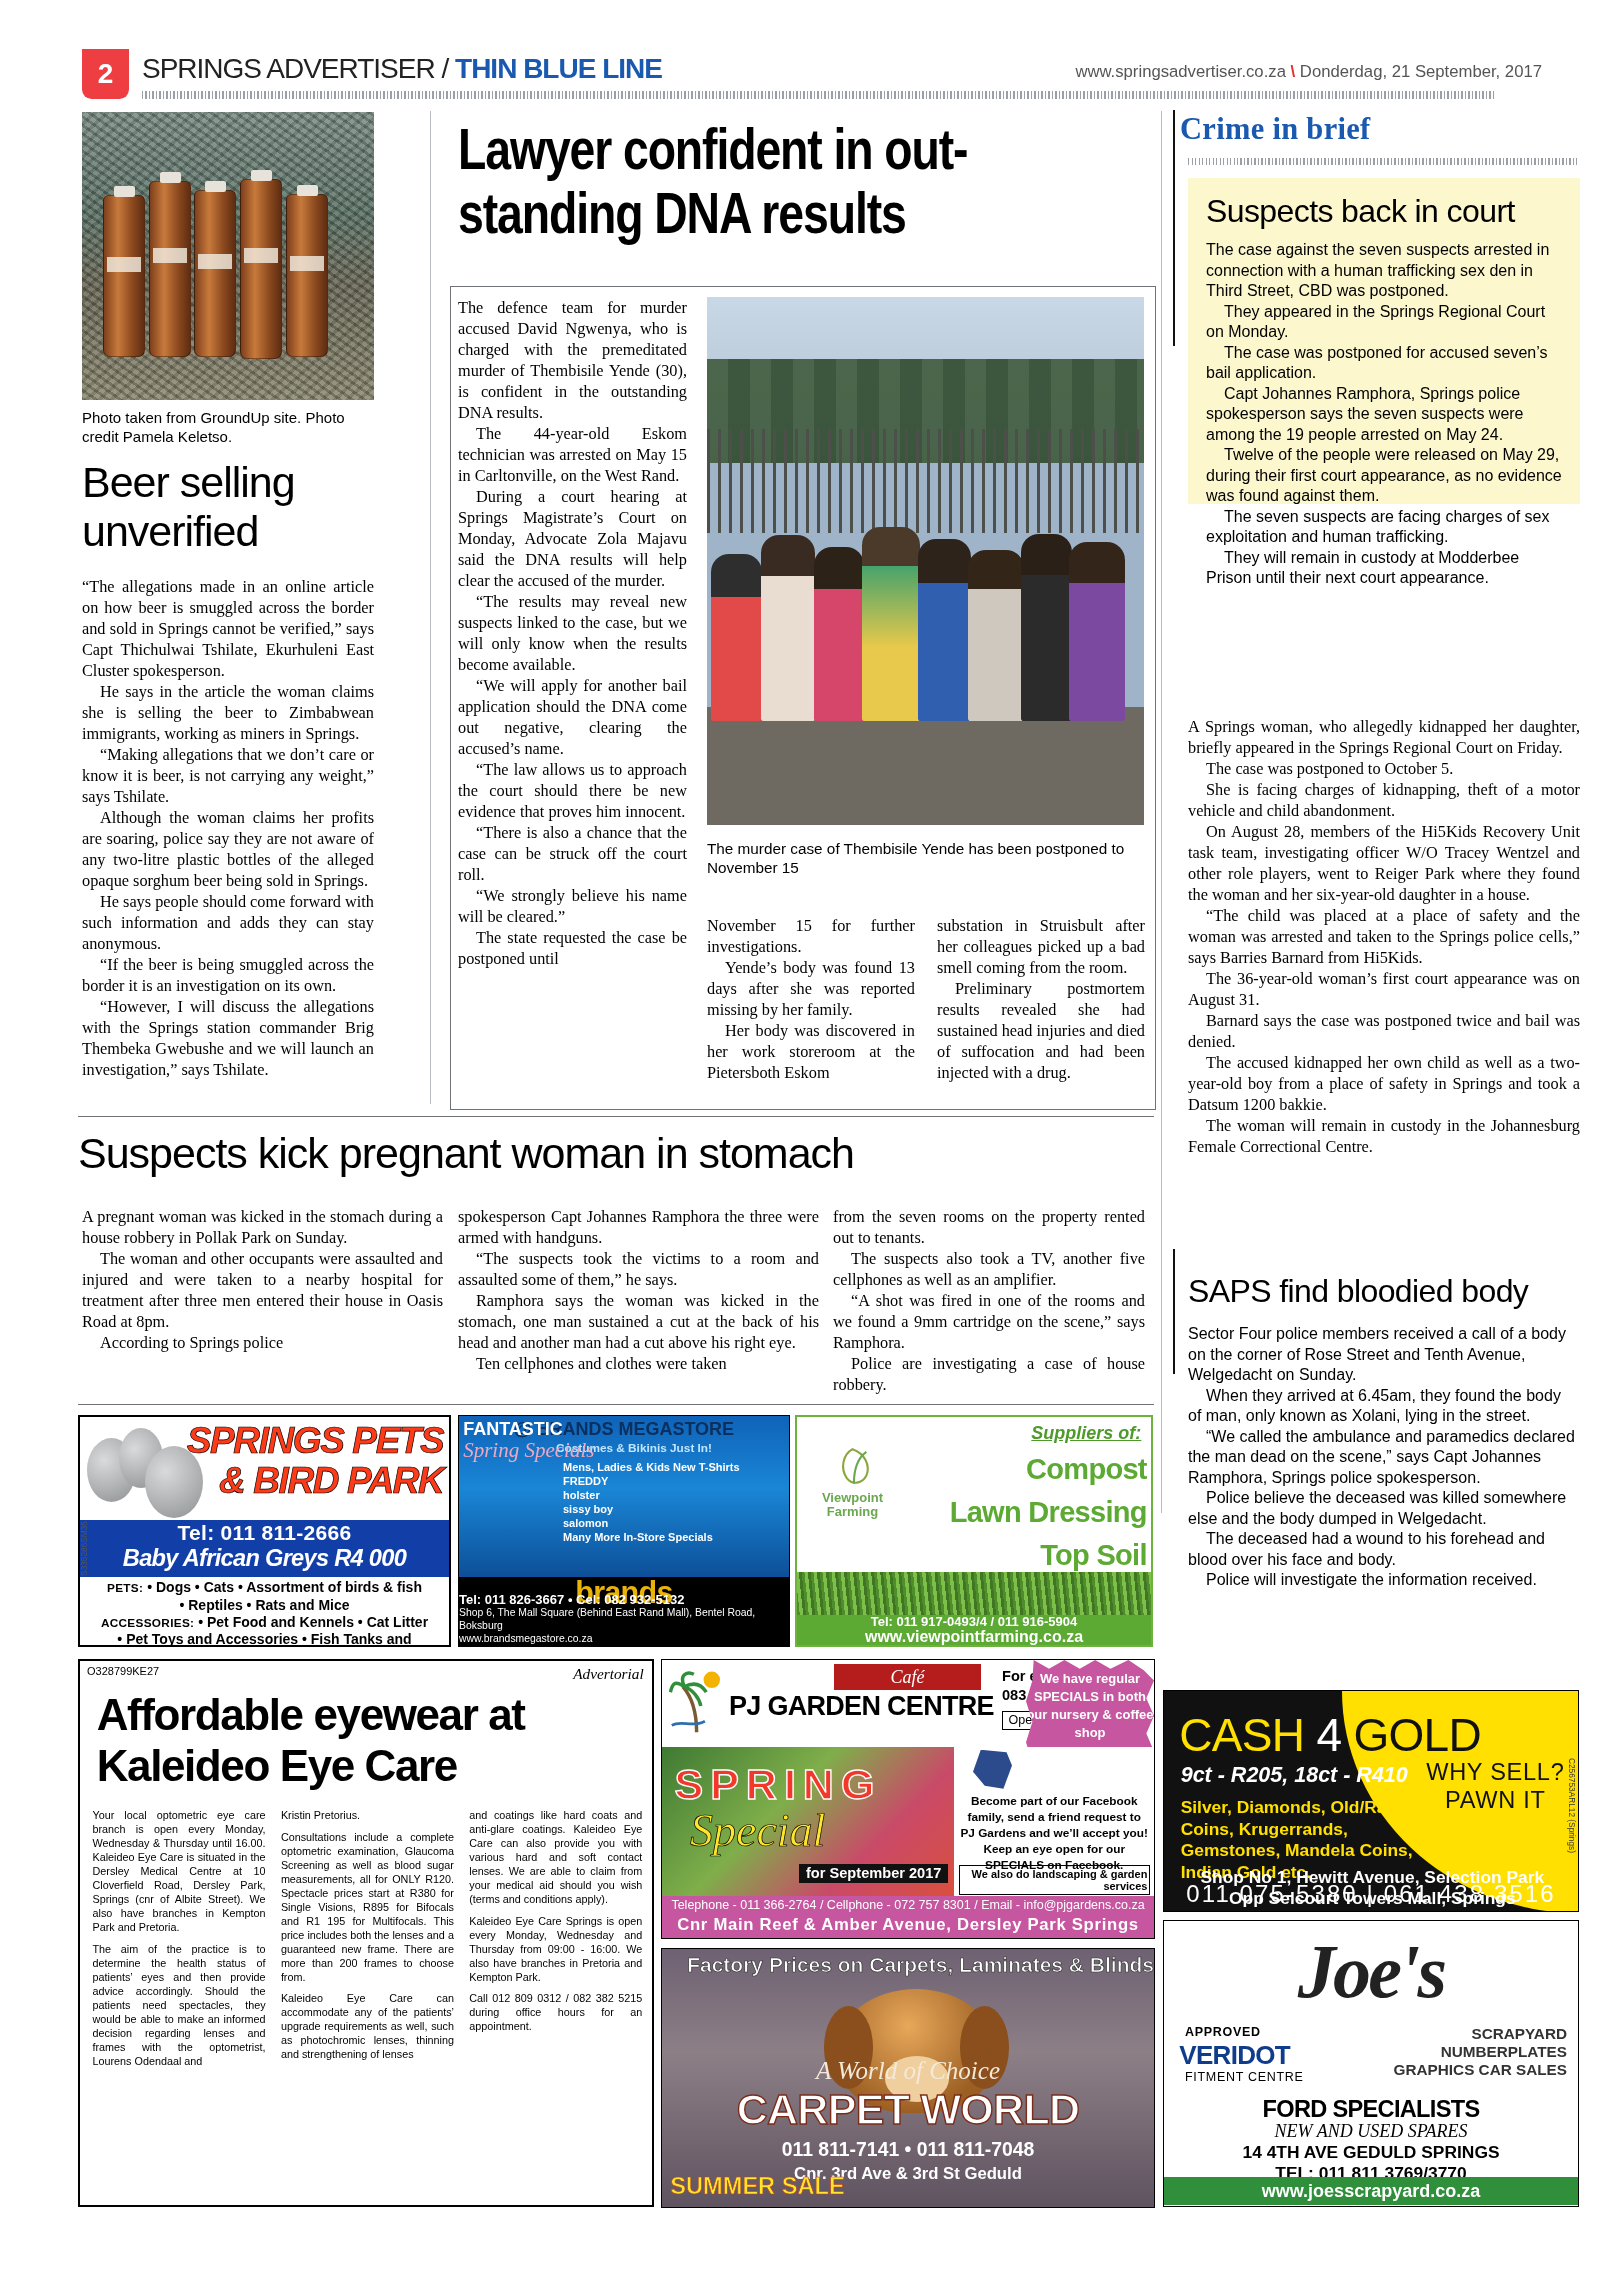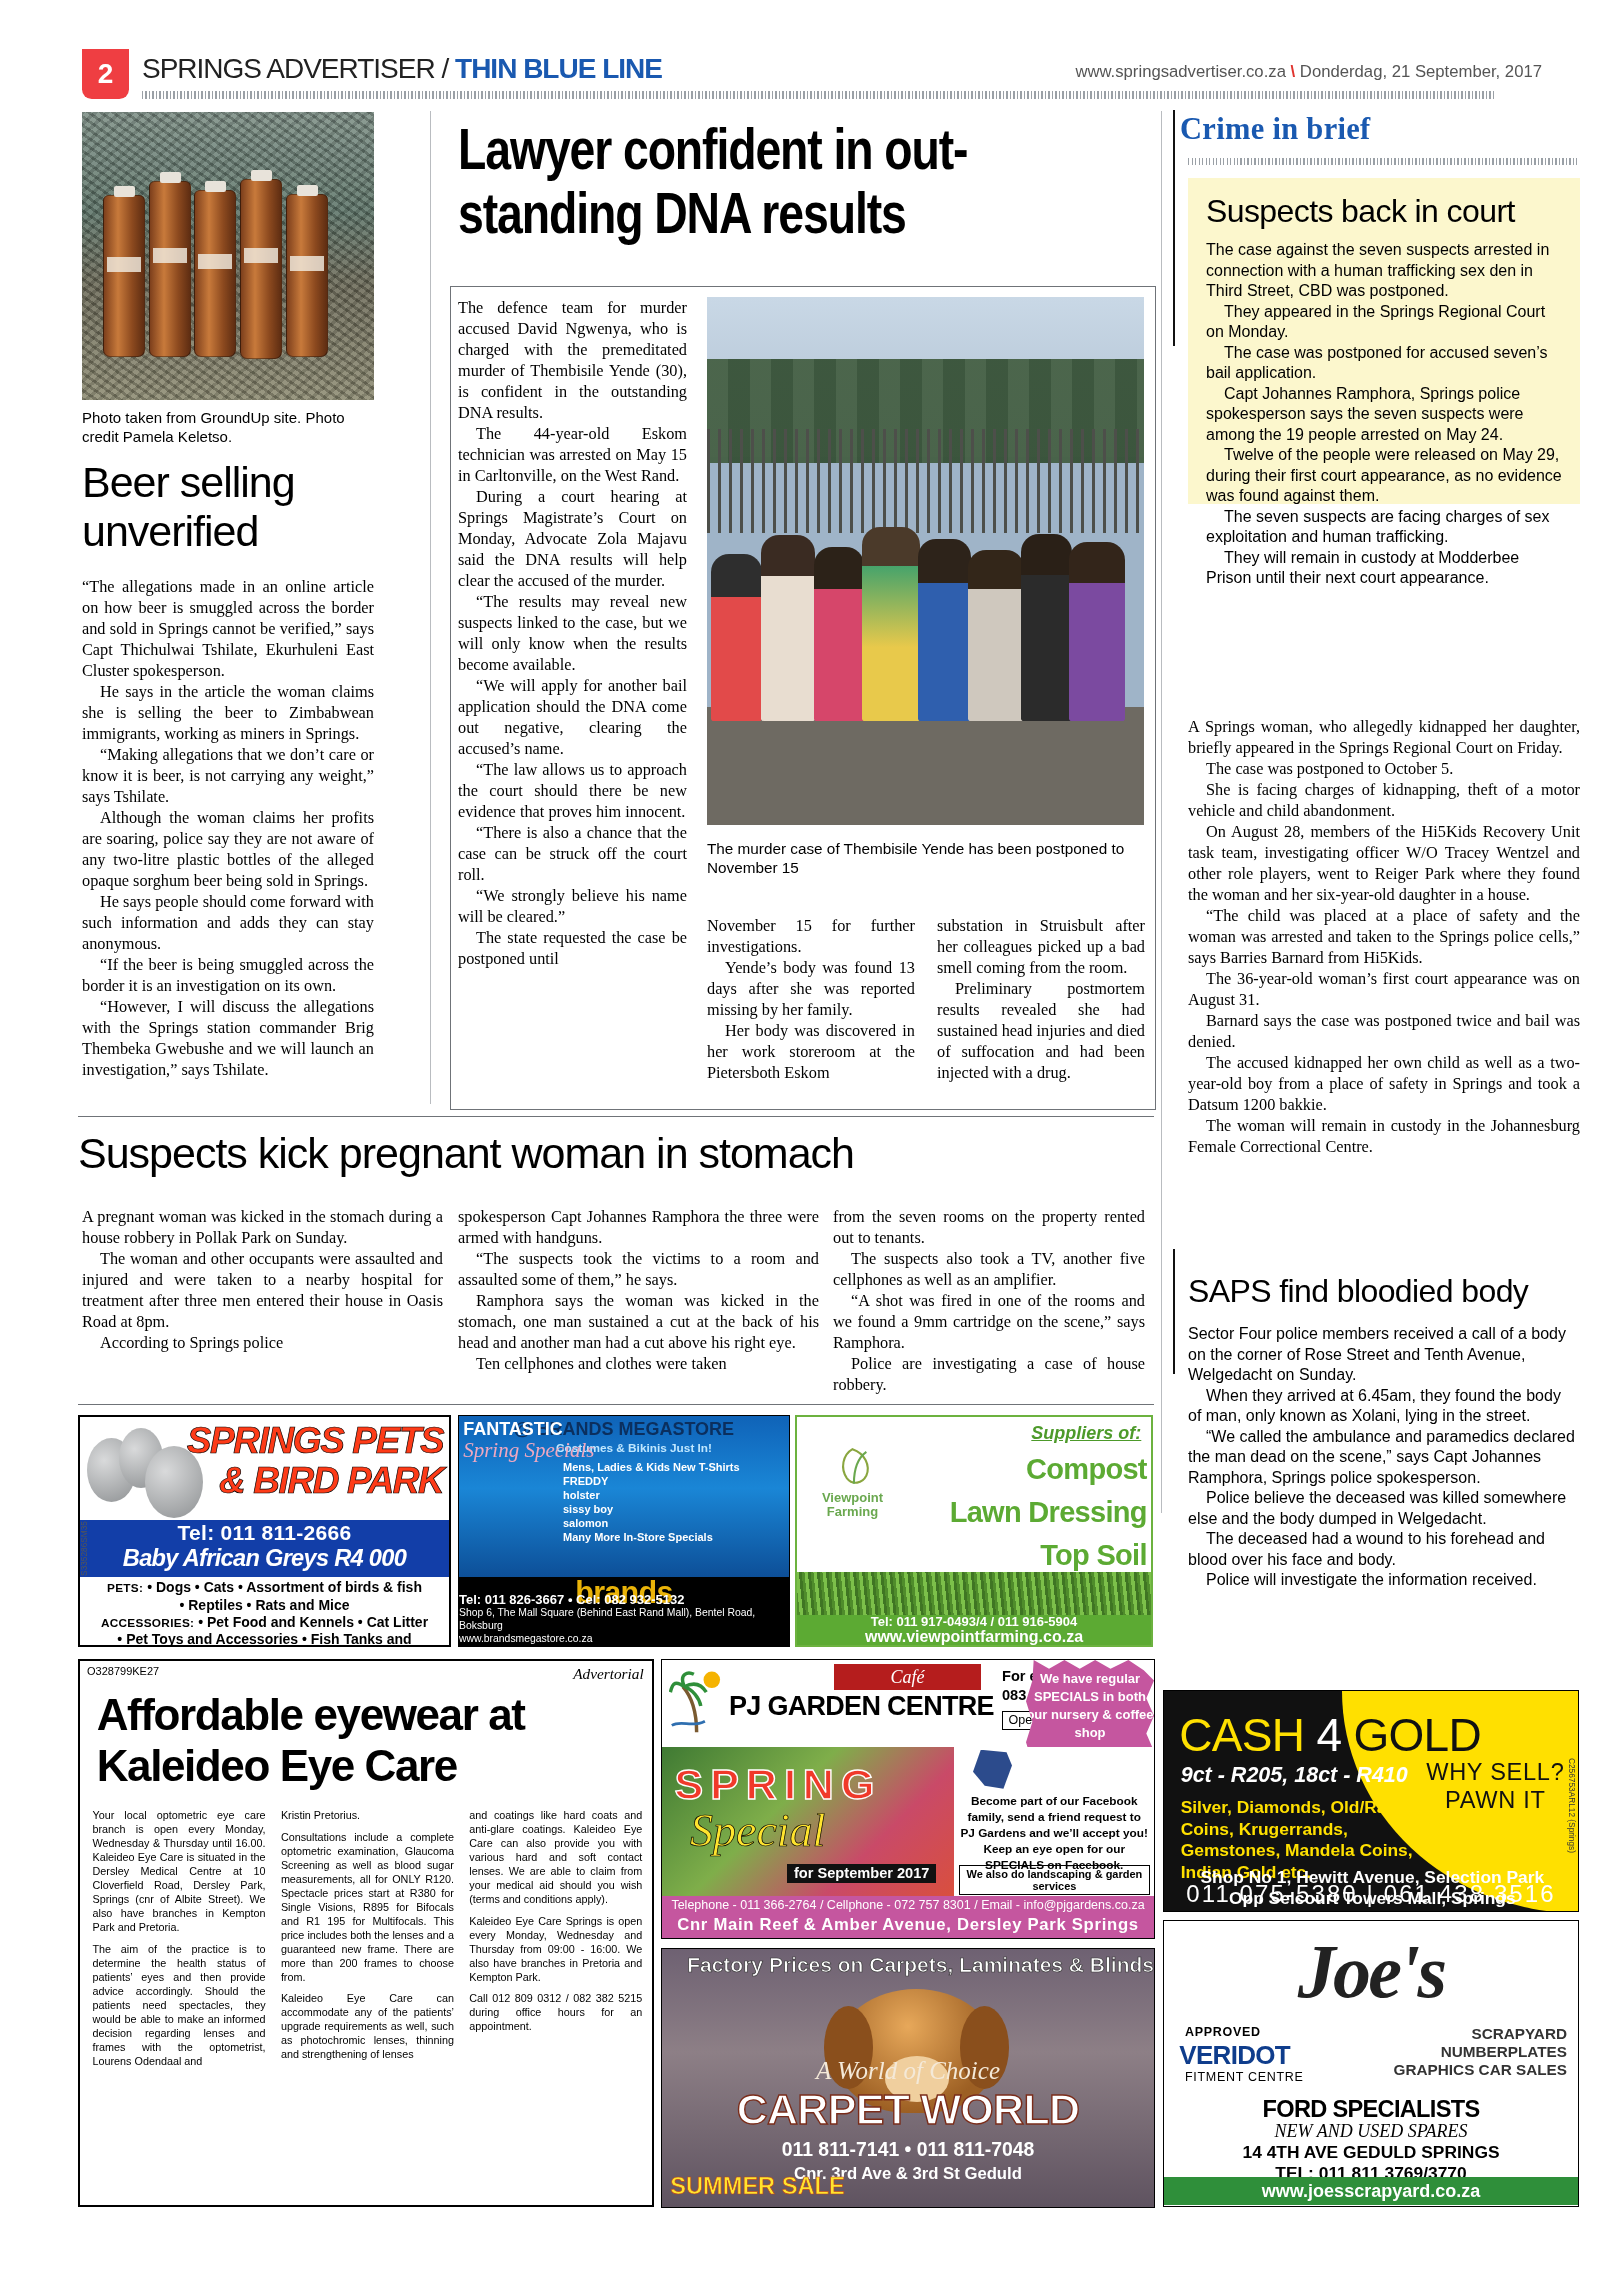--- a/index.html
+++ b/index.html
@@ -162,28 +162,28 @@
      text-align:center;font-family:"Liberation Sans",sans-serif;font-weight:bold;font-size:13px;line-height:18px;
      padding-top:9.7px;box-sizing:border-box;
      clip-path:polygon(6% 0,18% 6%,30% 0,42% 6%,54% 0,66% 6%,80% 0,92% 7%,100% 14%,94% 26%,100% 38%,94% 50%,100% 62%,94% 74%,100% 86%,90% 96%,76% 100%,62% 94%,48% 100%,34% 94%,20% 100%,8% 93%,0 84%,5% 70%,0 56%,5% 42%,0 28%,5% 14%);}
   .pj-mid{position:absolute;left:0;top:87px;right:0;height:151px;background:#fff;}
   .pj-photo{position:absolute;left:0;top:0;width:292px;height:151px;overflow:hidden;
      background:linear-gradient(135deg,#3f7a33,#7fae4a 40%,#c94a68 70%,#d94f3d);}
   .pj-spring{position:absolute;left:12.5px;top:12.5px;font-family:"Liberation Sans",sans-serif;font-weight:bold;
      font-size:43px;letter-spacing:7px;color:#f0392a;-webkit-text-stroke:1.4px #fff;}
   .pj-special{position:absolute;left:28px;top:57px;font-family:"Liberation Serif",serif;font-style:italic;
      font-size:46px;color:#ffe42e;-webkit-text-stroke:0.7px #000;}
-  .pj-for{position:absolute;left:125px;top:117px;background:#111;color:#fff;padding:1.4px 7px;
+  .pj-for{position:absolute;left:137px;top:117px;background:#111;color:#fff;padding:1.4px 7px;
      font-family:"Liberation Sans",sans-serif;font-weight:bold;font-size:14.6px;}
   .pj-fb{position:absolute;left:311px;top:2.8px;width:39px;height:39px;background:#2c4b8c;
      clip-path:polygon(20% 0,86% 6%,100% 40%,78% 100%,30% 92%,0 56%);}
   .pj-fbtext{position:absolute;left:298px;top:46px;right:5.6px;font-family:"Liberation Sans",sans-serif;
      font-weight:bold;font-size:11.8px;line-height:16px;text-align:center;}
   .pj-land{position:absolute;left:297px;right:4.2px;bottom:2.8px;border:1.4px solid #000;
-     font-family:"Liberation Sans",sans-serif;font-weight:bold;font-size:11px;text-align:center;padding:2.1px 1.4px;}
+     font-family:"Liberation Sans",sans-serif;font-weight:bold;font-size:11px;text-align:right;padding:2.1px 1.4px;}
   .pj-bar{position:absolute;left:0;right:0;bottom:0;height:42px;background:#c5569f;color:#fff;text-align:center;
      font-family:"Liberation Sans",sans-serif;}
   .pj-bar .l1{font-size:12.5px;line-height:18px;}
   .pj-bar .l2{font-weight:bold;font-size:16.7px;line-height:21px;letter-spacing:0.7px;}
 
   #ad-carpet{left:661px;top:1948px;width:494px;height:260px;border:1.4px solid #000;
      background:linear-gradient(180deg,#6e6172,#8d7f86 40%,#5f5360);}
   .carpet-top{position:absolute;left:0;right:0;top:4.2px;text-align:right;color:#fff;
      font-family:"Liberation Sans",sans-serif;font-weight:bold;font-size:21px;-webkit-text-stroke:0.7px #333;}
   .dog{position:absolute;left:174px;top:40px;width:160px;height:124px;border-radius:50% 50% 44% 44%;

